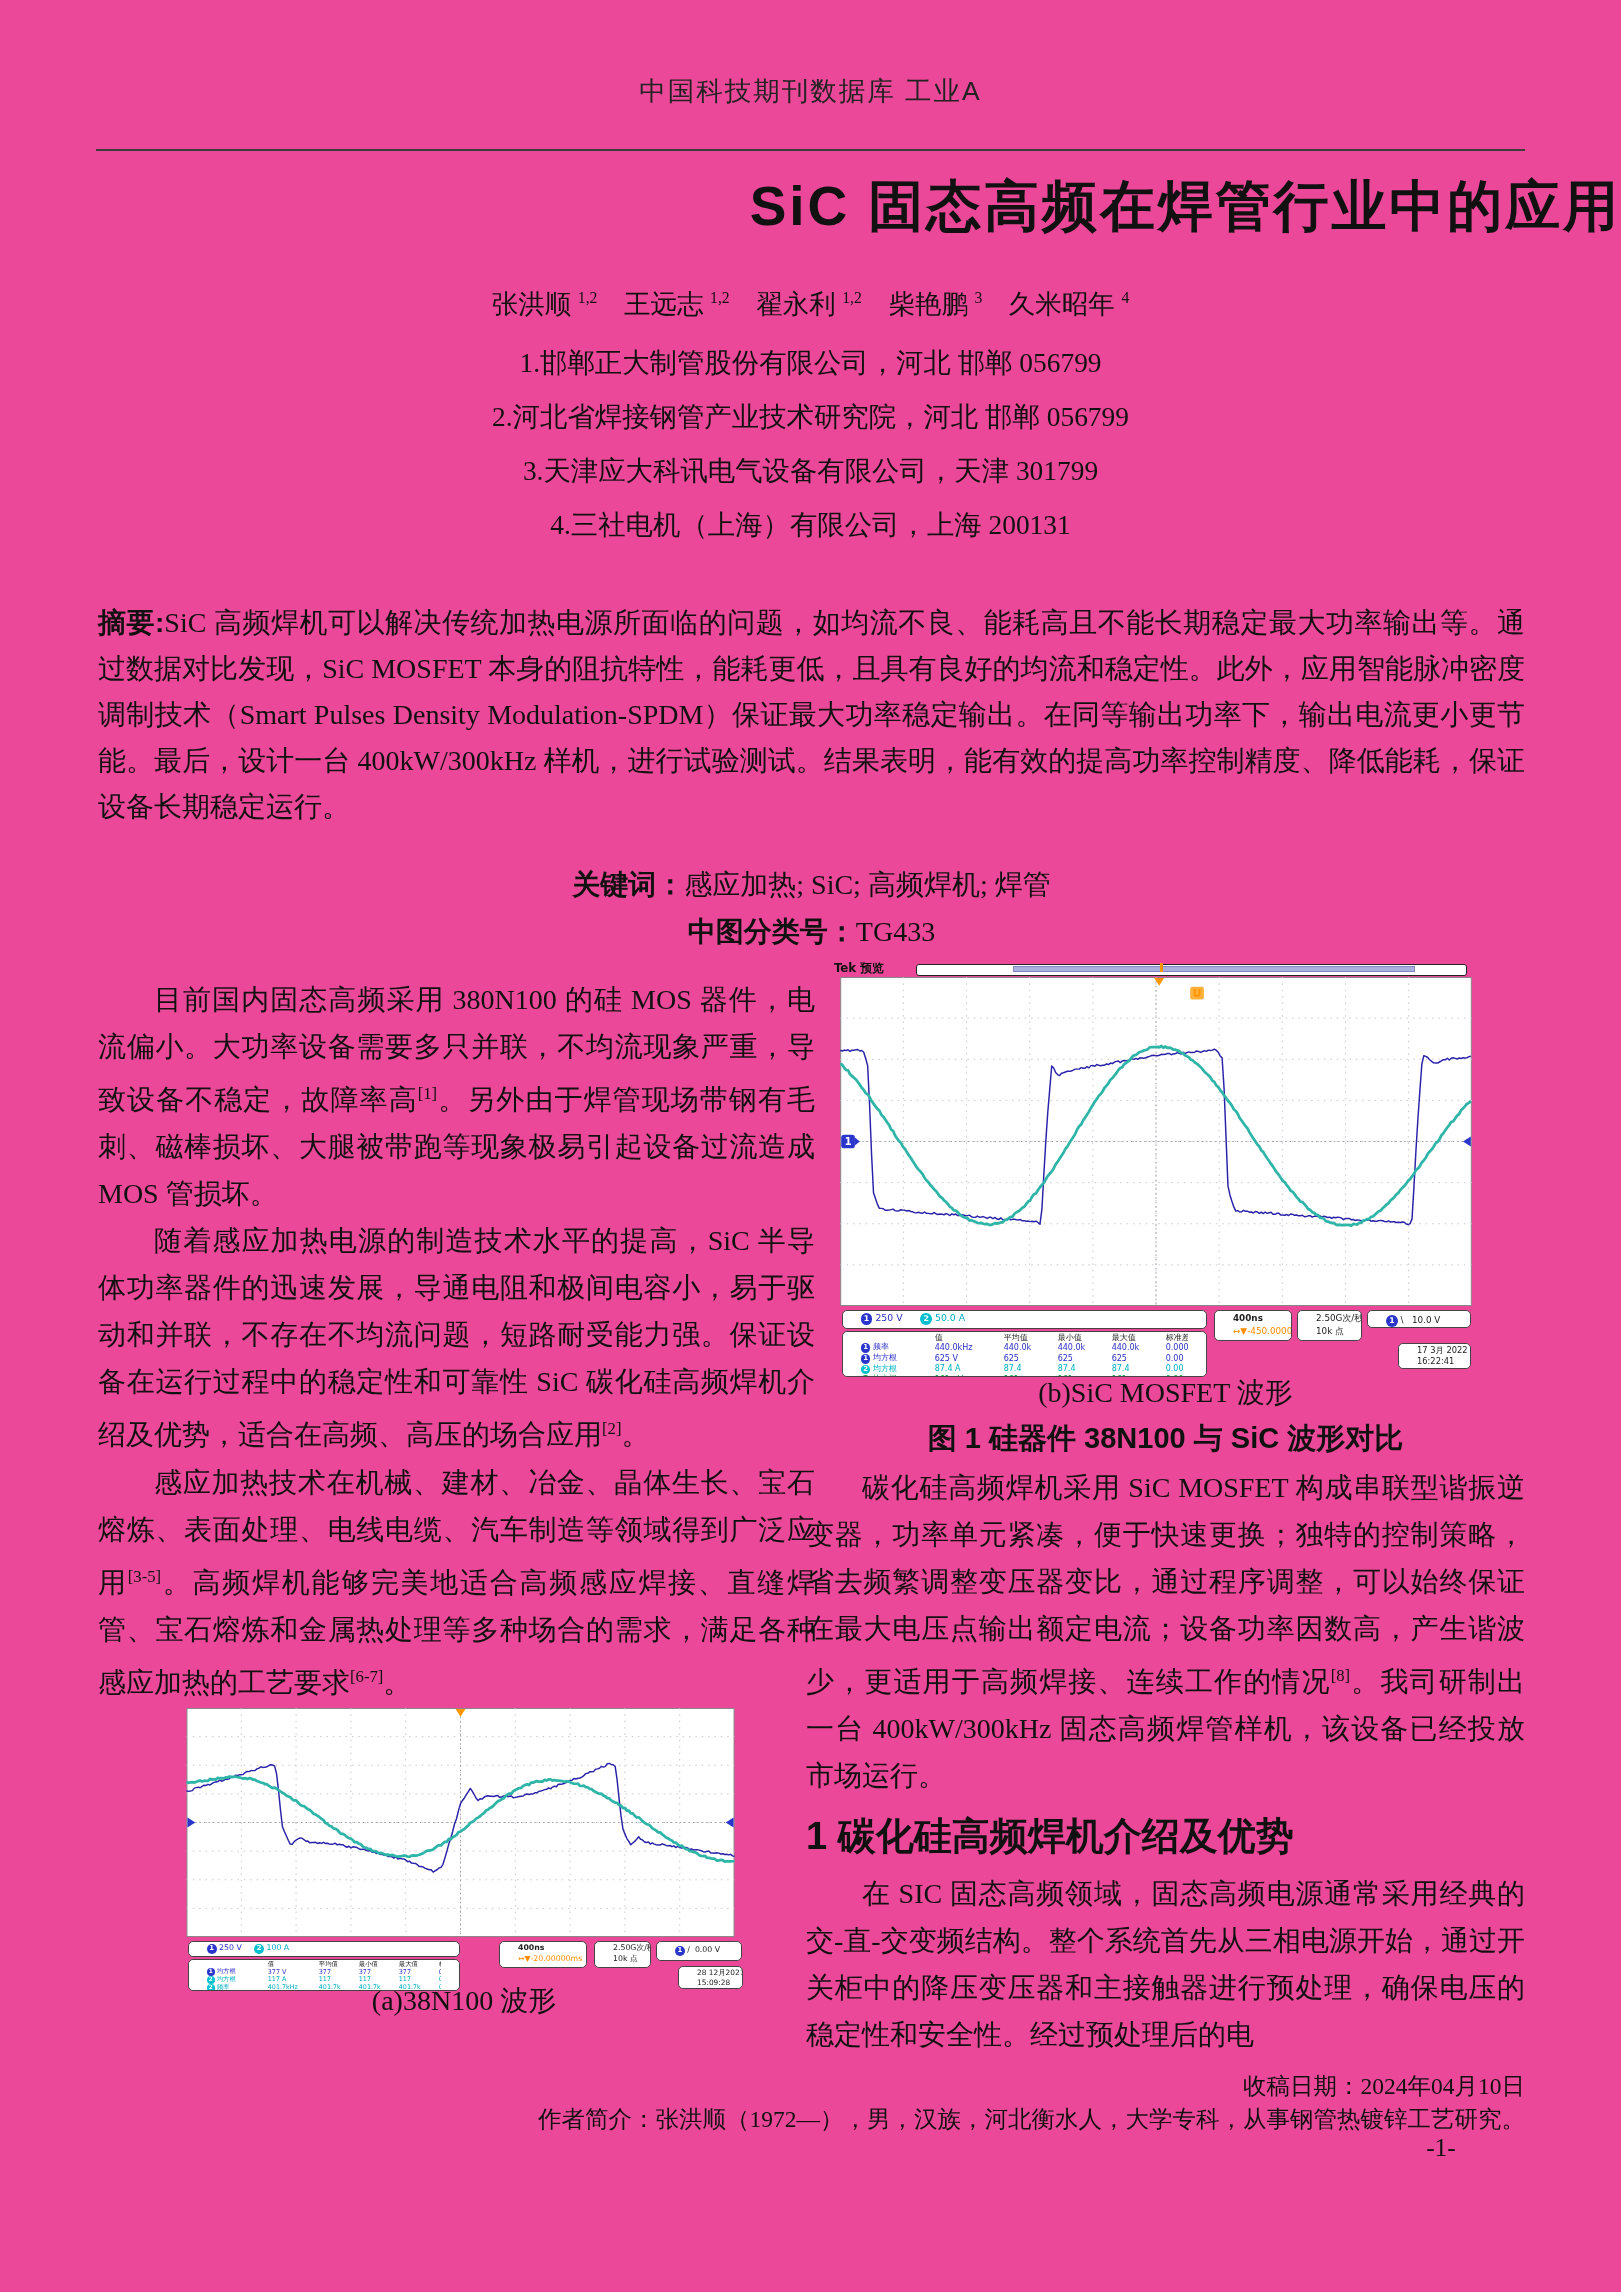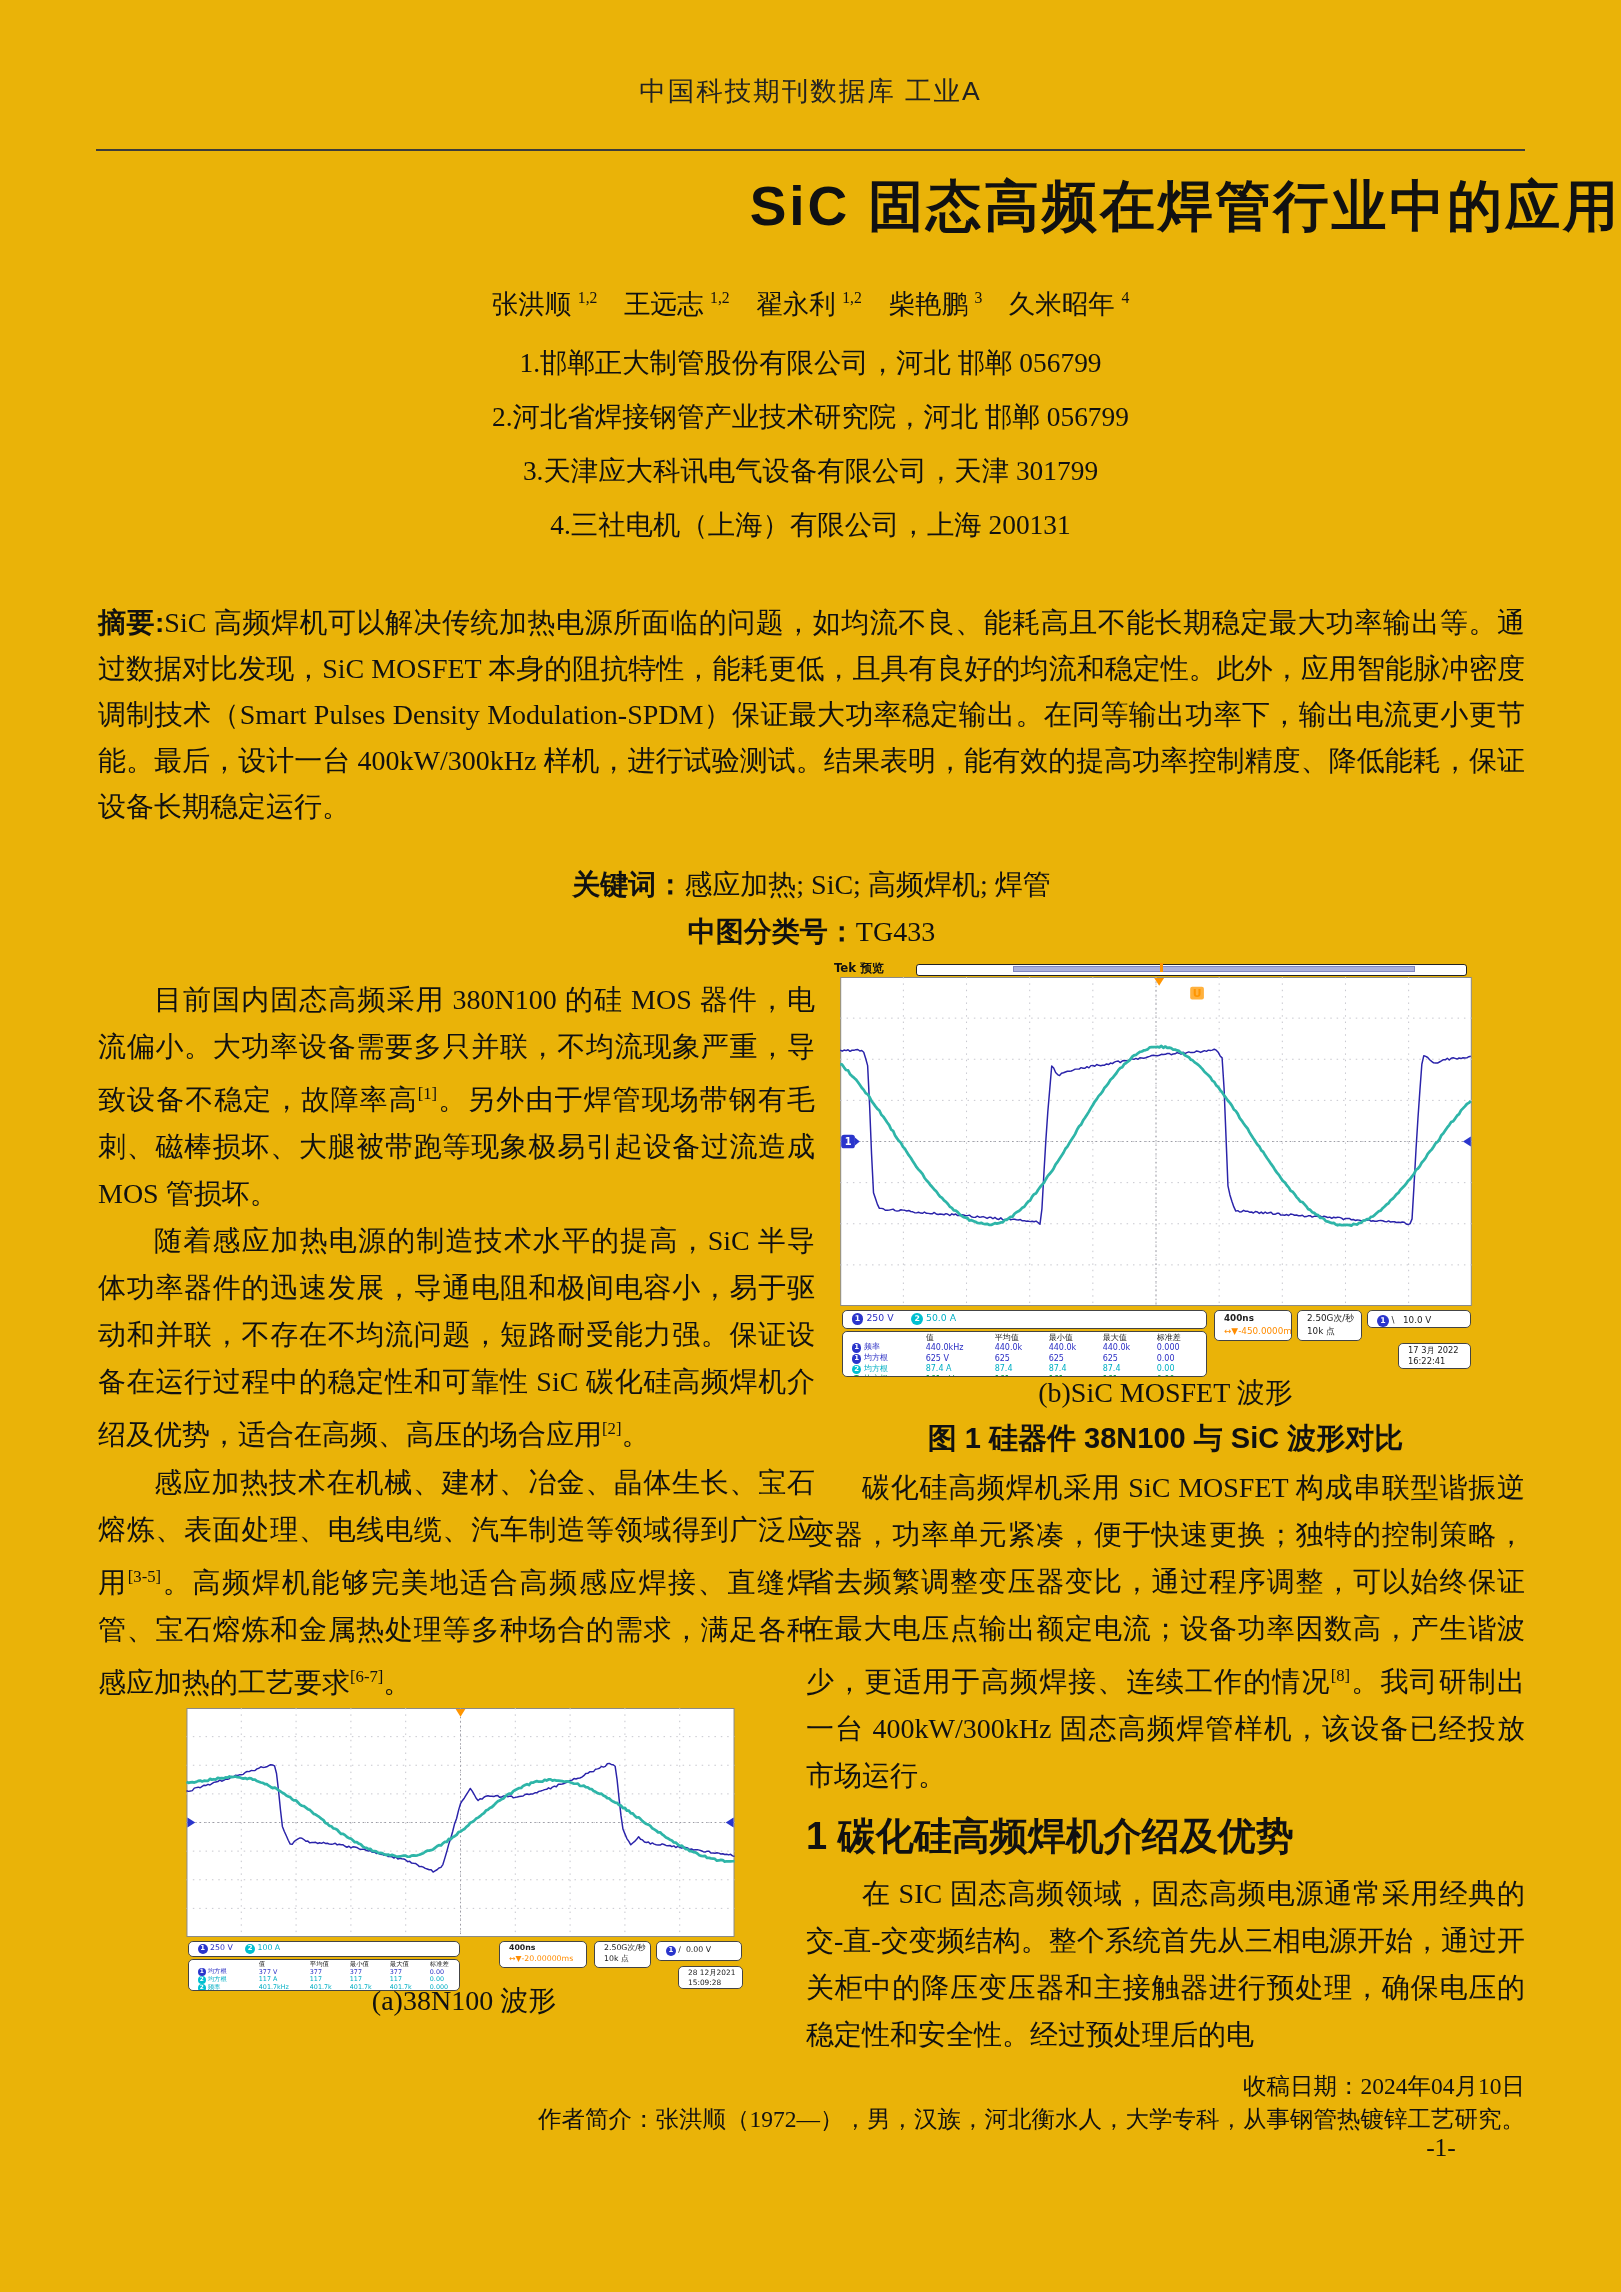--- a/index.html
+++ b/index.html
@@ -1,16 +1,16 @@
 <!DOCTYPE html>
 <html><head>
 <meta charset="utf-8">
 <style>
   html,body{margin:0;padding:0;background:#ffffff;}
-  .page{position:relative;width:1621px;height:2293px;background:#eab308;overflow:hidden;
+  .page{position:relative;width:1621px;height:2293px;background:#ec4899;overflow:hidden;
         font-family:"Liberation Serif","DejaVu Serif",serif;color:#111;}
   .journal-header{position:absolute;left:0;top:73px;width:100%;text-align:center;
         font-size:26.5px;font-family:"Liberation Sans","DejaVu Sans",sans-serif;color:#222;letter-spacing:2px;}
   .header-rule{position:absolute;left:96px;top:149px;width:1429px;border-top:2.9px solid #3c3c3c;}
   .paper-title{position:absolute;left:0;top:170px;width:100%;text-align:right;margin:0;
         font-size:55px;font-weight:bold;font-family:"Liberation Sans","DejaVu Sans",sans-serif;letter-spacing:2.9px;}
   .authors-line{position:absolute;left:0;top:286px;width:100%;text-align:center;font-size:26.5px;}
   .authors-line sup{font-size:15.7px;}
   .affil{position:absolute;left:0;width:100%;text-align:center;font-size:27.4px;}
   .abstract-block{position:absolute;left:98px;top:600px;width:1427px;font-size:28px;line-height:46px;text-align:justify;}
@@ -22,21 +22,21 @@
   .section-heading{margin:13.7px 0 9.8px 0;font-size:38px;font-weight:bold;text-indent:0 !important;
         font-family:"Liberation Sans","DejaVu Sans",sans-serif;}
   .fig-caption{position:absolute;text-align:center;font-size:28px;}
   .fig-caption.bold{font-weight:bold;font-family:"Liberation Sans","DejaVu Sans",sans-serif;}
   .footer-line{position:absolute;left:98px;width:1427px;font-size:23.5px;text-align:right;}
   .page-number{position:absolute;left:1392px;top:2133px;width:98px;text-align:center;font-size:25.5px;}
   
   .scope{position:absolute;font-family:"DejaVu Sans","Liberation Sans",sans-serif;}
   .scope svg{position:absolute;display:block;}
   .s-box{position:absolute;border:1px solid #444;border-radius:4.9px;background:#fff;
-        box-sizing:border-box;padding:1px 9px;overflow:hidden;white-space:nowrap;}
+        box-sizing:border-box;padding:1px 18px;overflow:hidden;white-space:nowrap;}
   .badge{display:inline-block;border-radius:50%;color:#fff;text-align:center;font-weight:bold;
         font-family:"DejaVu Sans",sans-serif;}
   .tek-label{position:absolute;font-weight:bold;color:#111;}
   .topbar{position:absolute;border:1px solid #222;border-radius:2.9px;background:#fff;}
   .topbar .band{position:absolute;top:1px;height:3.9px;background:#aab0dd;border:1px solid #7f86c2;}
   .topbar .otick{position:absolute;top:-2px;width:2.9px;height:8.8px;background:#ff9500;}
   .s-table{border-collapse:collapse;width:100%;table-layout:fixed;}
   .s-table td,.s-table th{padding:0;margin:0;font-weight:normal;text-align:left;overflow:hidden;white-space:nowrap;}
   .c-blue{color:#2a2ec4;} .c-cyan{color:#00afc4;} .c-green{color:#0d9e45;} .c-orange{color:#ff8c00;} .c-black{color:#222;}
   .date-box{text-align:left;}

